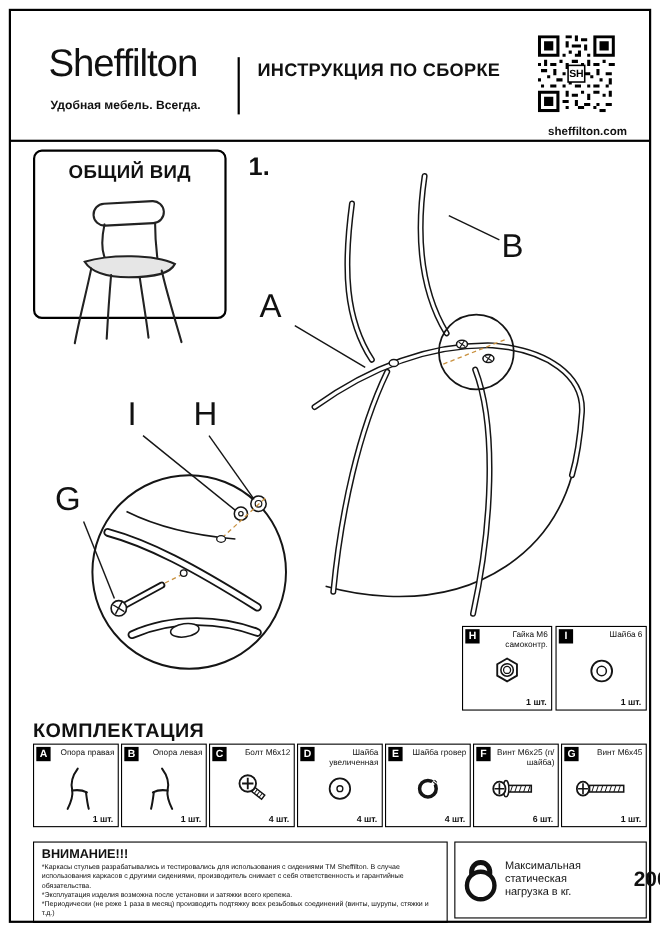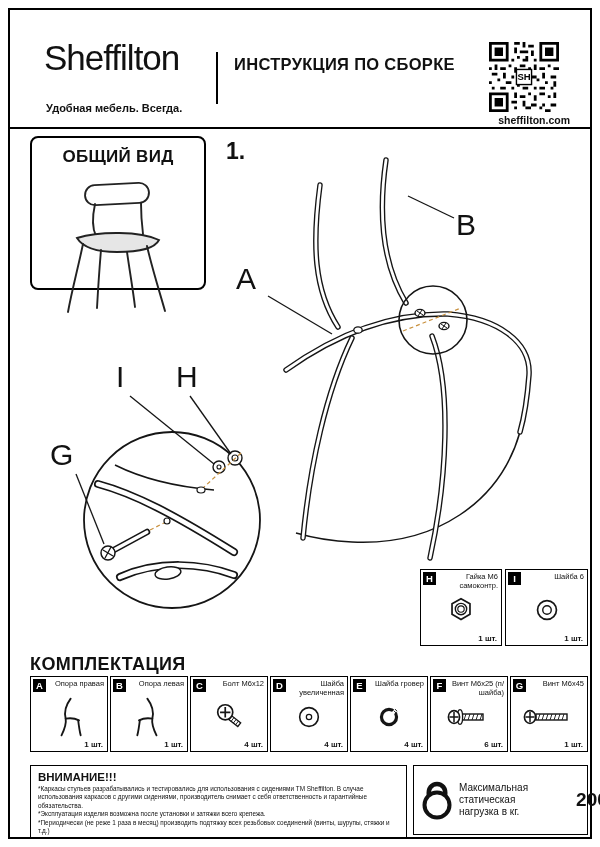--- a/index.html
+++ b/index.html
@@ -3,25 +3,25 @@
 <meta charset="utf-8">
 <style>
   * { margin:0; padding:0; box-sizing:border-box; }
   html,body { background:#fff; }
   body { font-family:"Liberation Sans", sans-serif; color:#111; }
   .page { position:relative; width:600px; height:847px; background:#fff; overflow:hidden; }
   .frame { position:absolute; inset:8px; border:2px solid #000; }
   .abs { position:absolute; }
 
   .brand { left:44px; top:38px; font-size:35px; font-weight:400; letter-spacing:-1px; }
-  .tagline { left:46px; top:102px; font-size:11px; font-weight:700;text-align:center; }
+  .tagline { left:46px; top:90px; font-size:11px; font-weight:700;text-align:center; }
   .hdr-divider { left:216px; top:52px; width:2px; height:52px; background:#000; }
   .doc-title { left:234px; top:55px; font-size:16.5px; font-weight:800; letter-spacing:.3px; }
   .doc-sub { left:234px; top:80px; font-size:13px; }
-  .qr-wrap { left:489px; top:42px; width:70px; height:70px; }
+  .qr-wrap { left:489px; top:32px; width:70px; height:70px; }
   .website { left:478px; top:114px; width:92px; text-align:right; font-size:10.5px; font-weight:700; }
   .hdr-rule { left:10px; right:10px; top:127px; height:2px; background:#000; }
 
   .overview-box { left:30px; top:136px; width:176px; height:154px; border:2px solid #000; border-radius:8px; background:#fff; }
   .overview-title { width:100%; text-align:center; margin-top:9px; font-size:17px; font-weight:800; letter-spacing:.3px; }
   .overview-chair { position:absolute; left:22px; top:40px; }
 
   .step-num { left:226px; top:138px; font-size:23px; font-weight:800; }
 
   .big-label { position:absolute; font-size:30px; font-weight:400; color:#111; }

